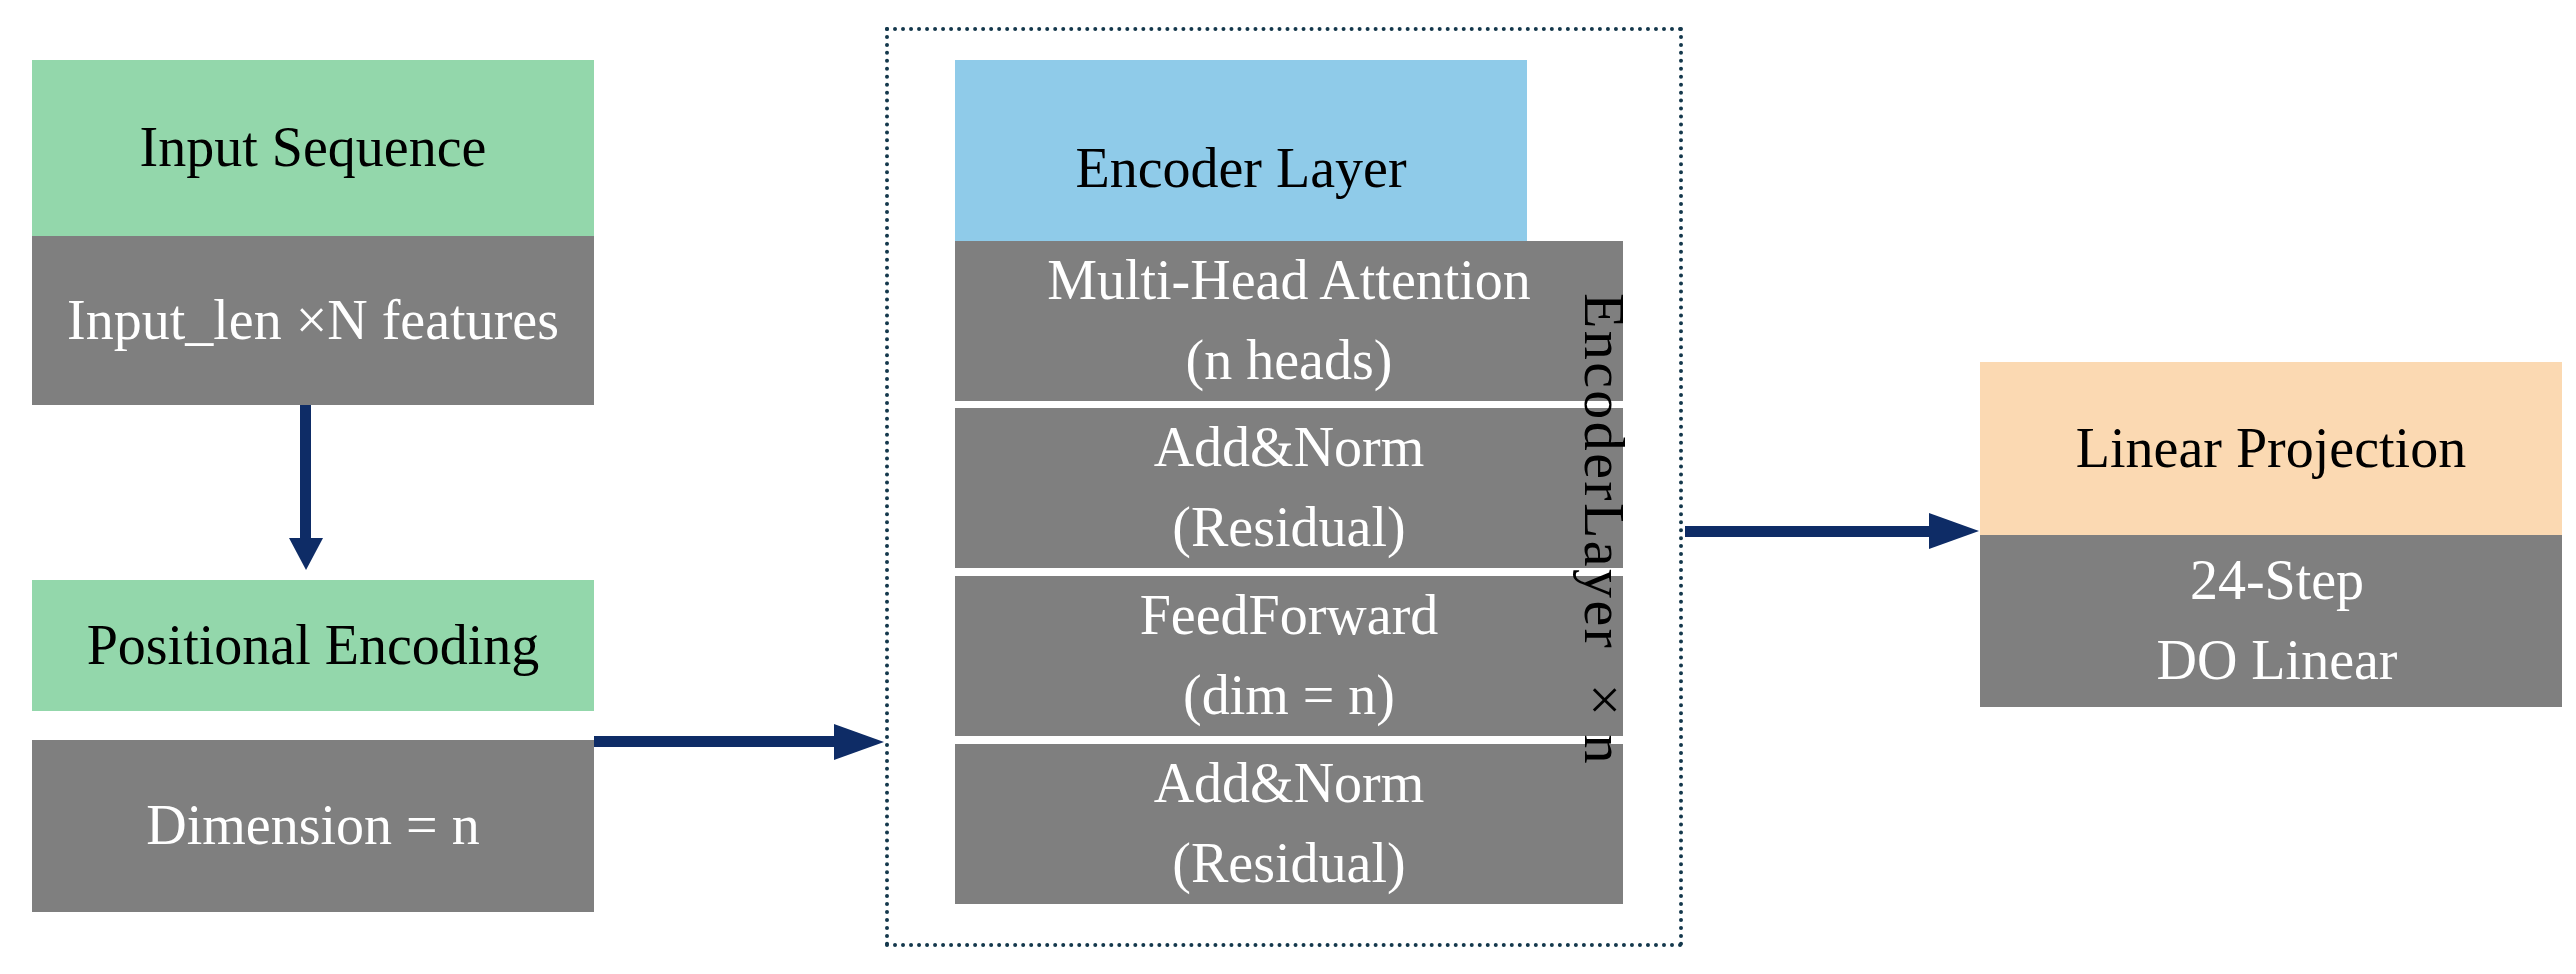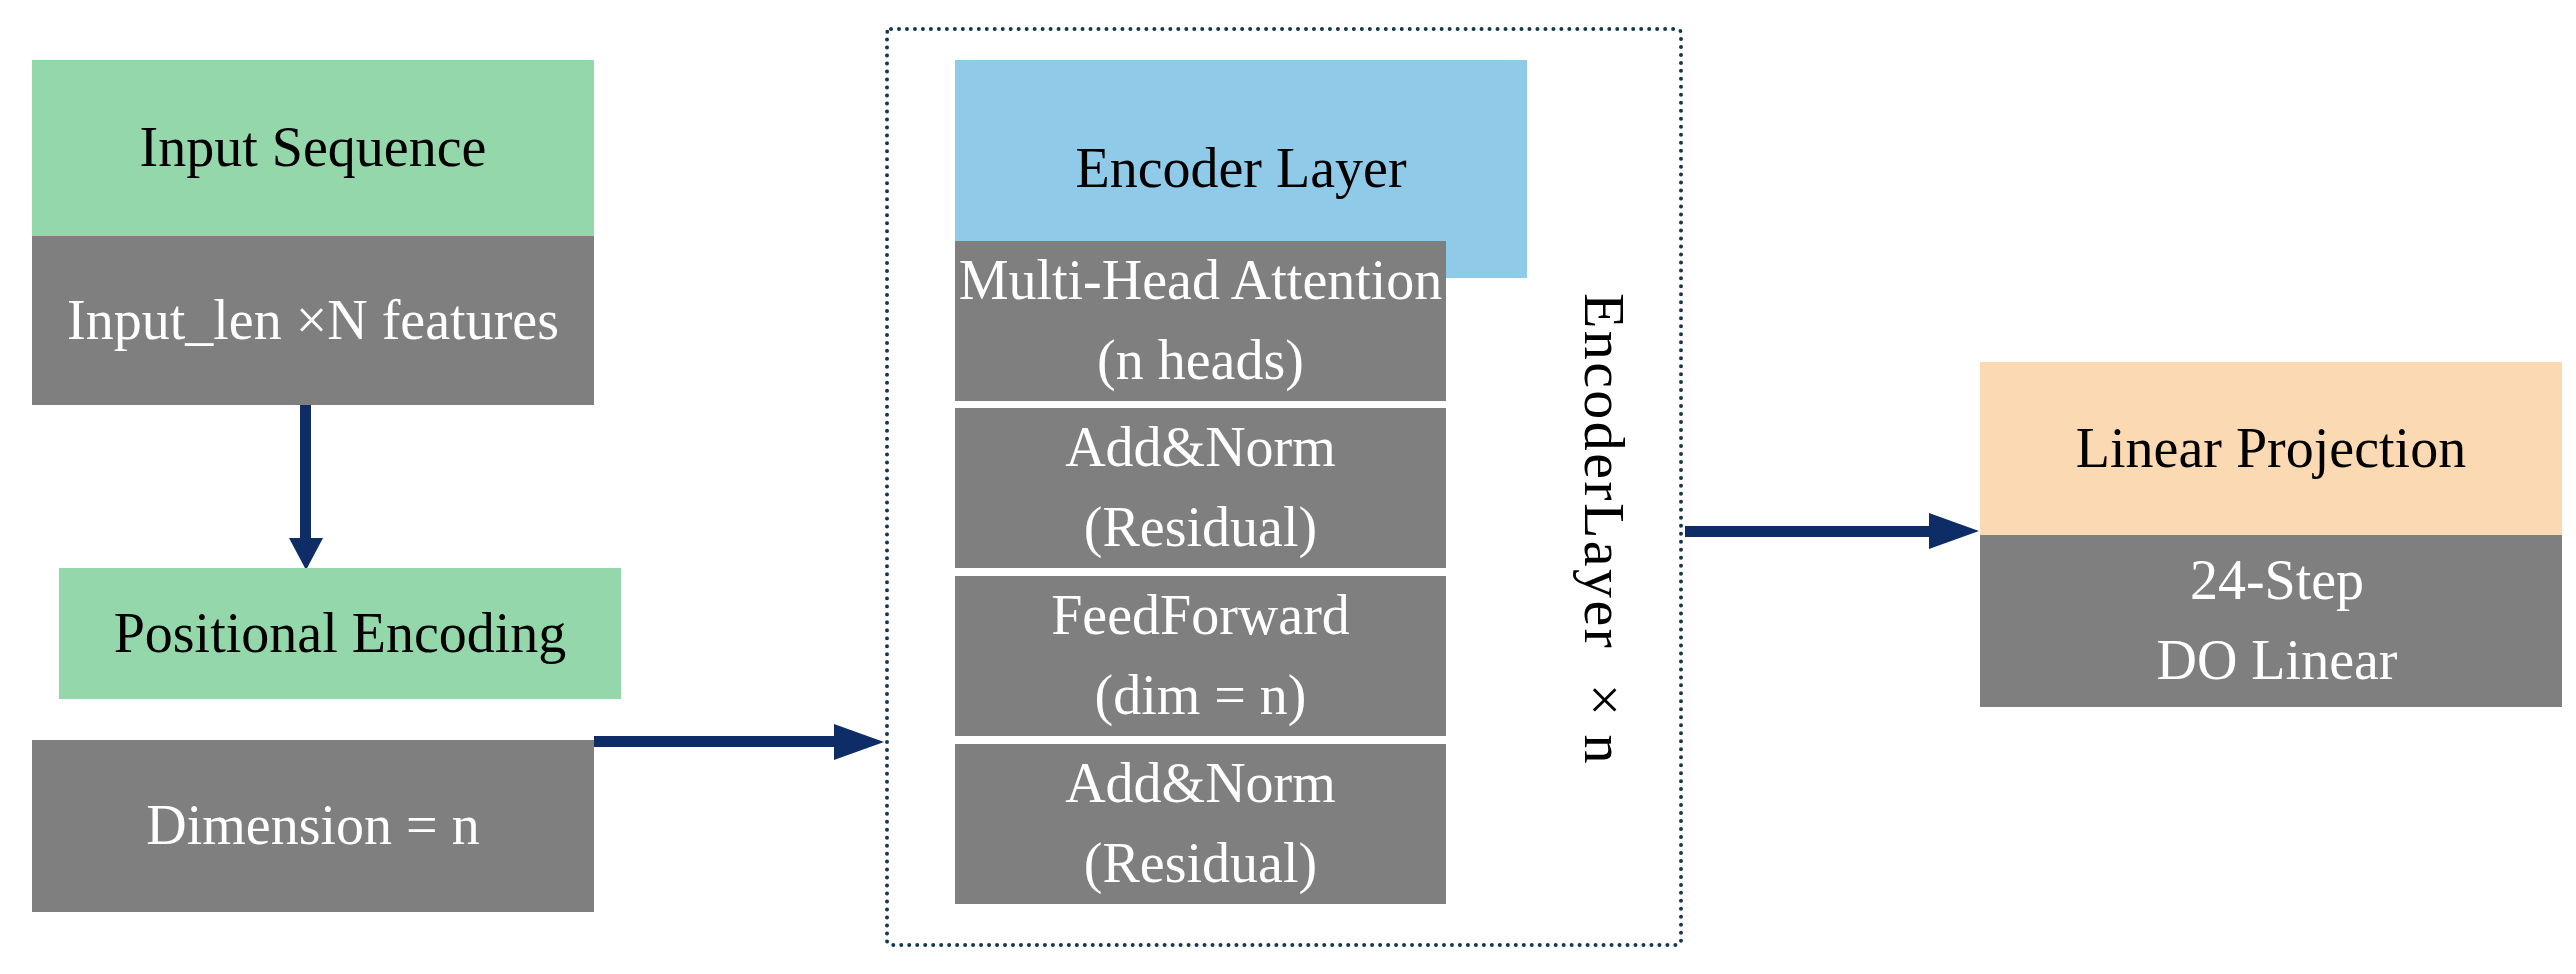--- a/index.html
+++ b/index.html
@@ -8,21 +8,21 @@
     background: #ffffff;
   }
   .canvas {
     position: relative;
     width: 2576px;
     height: 975px;
     background: var(--background, #ffffff);
     font-family: "Liberation Serif", "DejaVu Serif", serif;
     overflow: hidden;
   }
-  .box { position: absolute; border-radius: 6px; }
+  .box { position: absolute; }
   .cell {
     position: absolute;
     left: 0;
     width: 100%;
     display: flex;
     flex-direction: column;
     align-items: center;
     justify-content: center;
     text-align: center;
     box-sizing: border-box;
@@ -43,21 +43,21 @@
   .graybg { background: var(--block-gray, #7f7f7f); }
   .bluebg { background: var(--blue,   #8fcbe9); }
   .orangebg { background: var(--orange, #fbd9b2); text-align: right; }
 
   
   .input-box { left: 32px; top: 60px; width: 562px; height: 345px; }
   .input-box .hd { top: 0; height: 176px; }
   .input-box .bd { top: 176px; height: 169px; }
 
   .positional-box { left: 32px; top: 568px; width: 562px; height: 344px; }
-  .positional-box .hd { top: 0; height: 131px; margin-left: 27px; }
+  .positional-box .hd { top: 12px; height: 131px; }
   .positional-box .bd { top: 172px; height: 172px; }
 
   
   .arrow-part { position: absolute; }
   .shaft-v { width: 11.2px; background: var(--arrow-navy, #0e2c66); }
   .shaft-h { height: 11.2px; background: var(--arrow-navy, #0e2c66); }
   .head-down {
     width: 0; height: 0;
     border-left: 17px solid transparent;
     border-right: 17px solid transparent;
@@ -77,21 +77,21 @@
   #arrow3-head  { left: 1929px; top: 513px; }
 
   
   .encoder-container {
     left: 885px; top: 26.5px;
     width: 798px; height: 920px;
     box-sizing: border-box;
     border: 4.8px dotted var(--dotted-border, #14384c);
   }
   .encoder-title-box { left: 955px; top: 60px; width: 572px; height: 218px; }
-  .enc-block { left: 955px; width: 491px; height: 160px; }
+  .enc-block { left: 955px; width: 668px; height: 160px; }
   #enc-block-0 { top: 241px; }
   #enc-block-1 { top: 408px; }
   #enc-block-2 { top: 576px; }
   #enc-block-3 { top: 744px; }
   .enc-block .cell, .encoder-title-box .cell { top: 0; height: 100%; }
 
   .vertical-label {
     position: absolute;
     left: 1558px; top: 265px;
     width: 93px; height: 529px;

